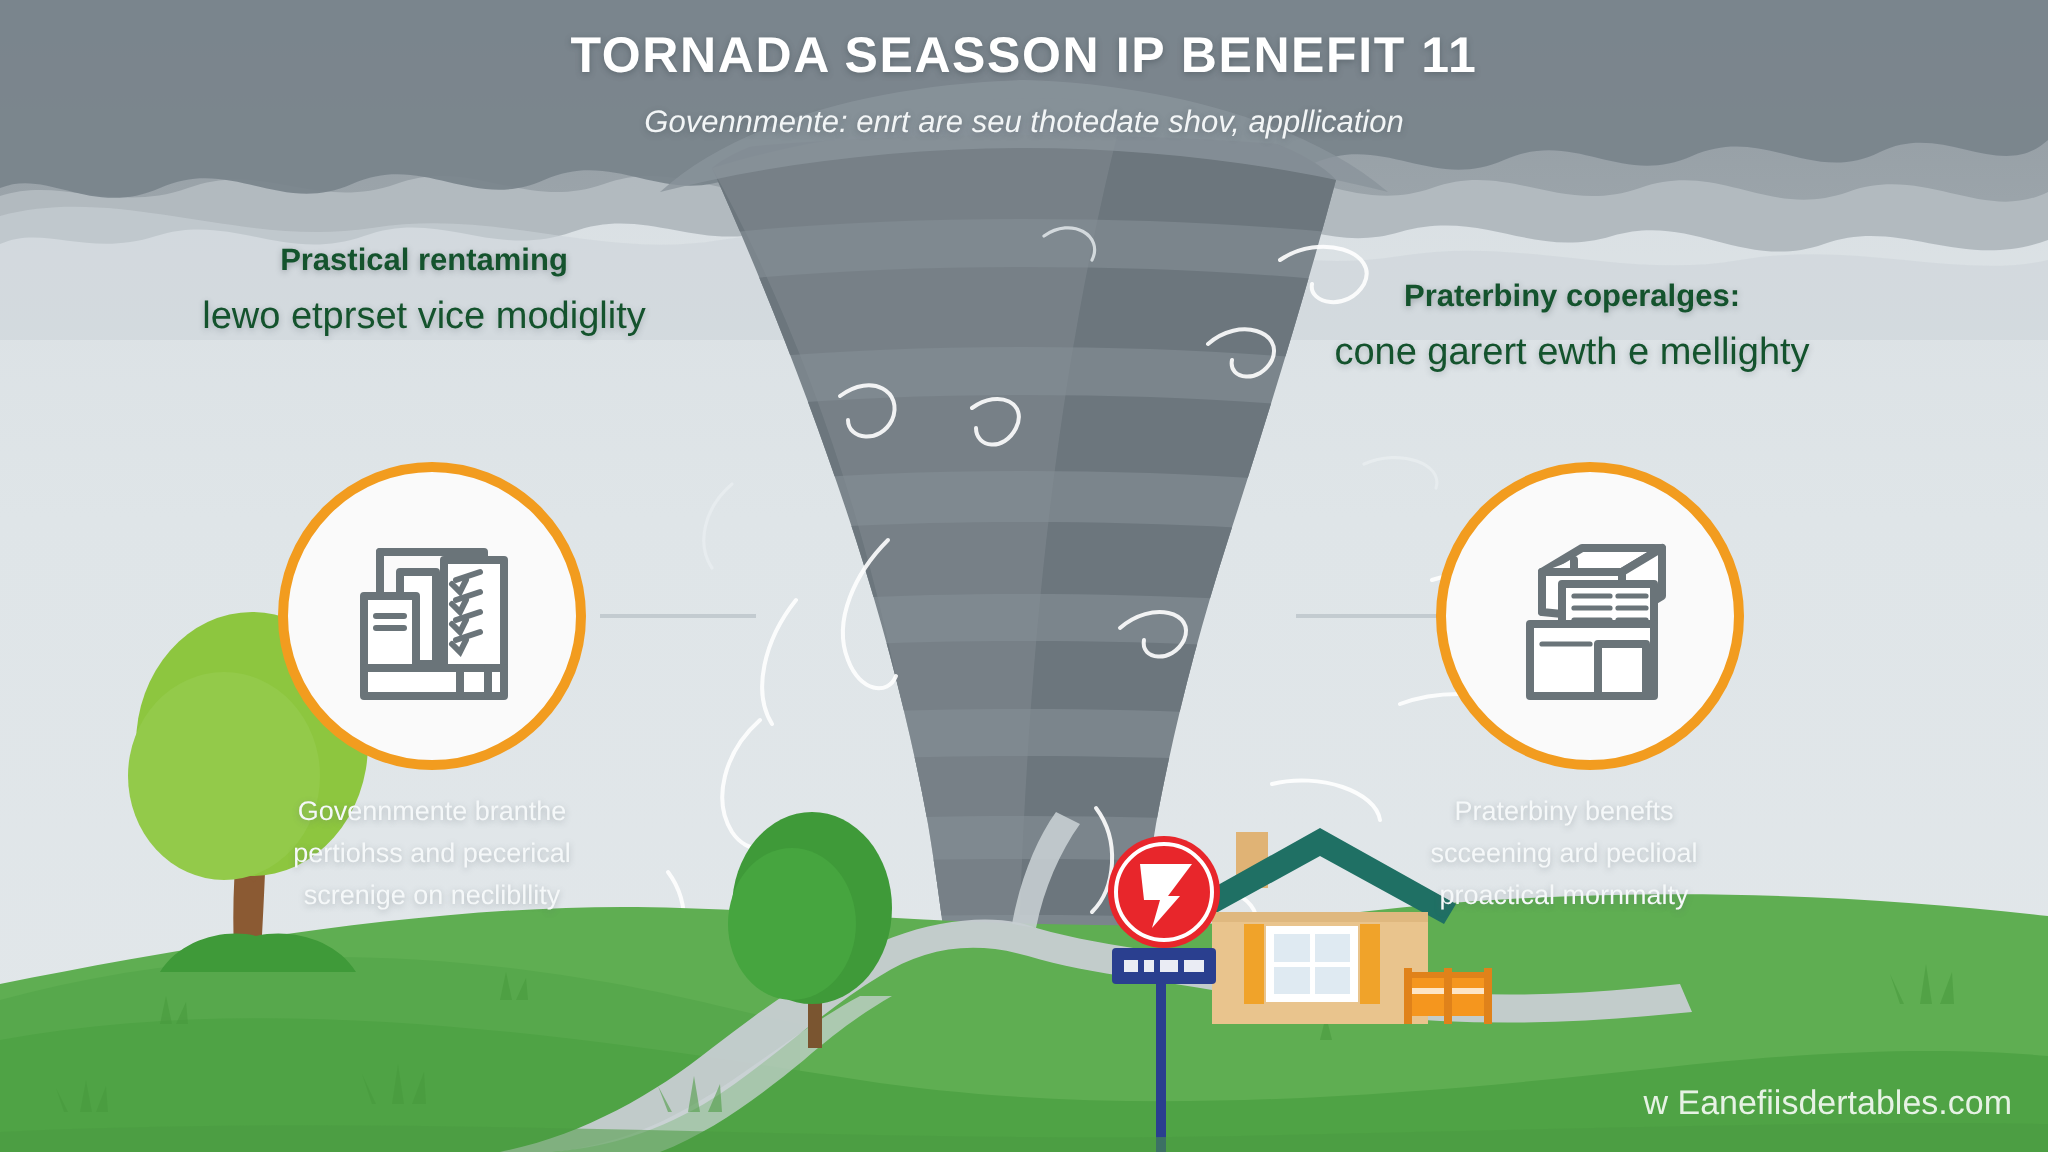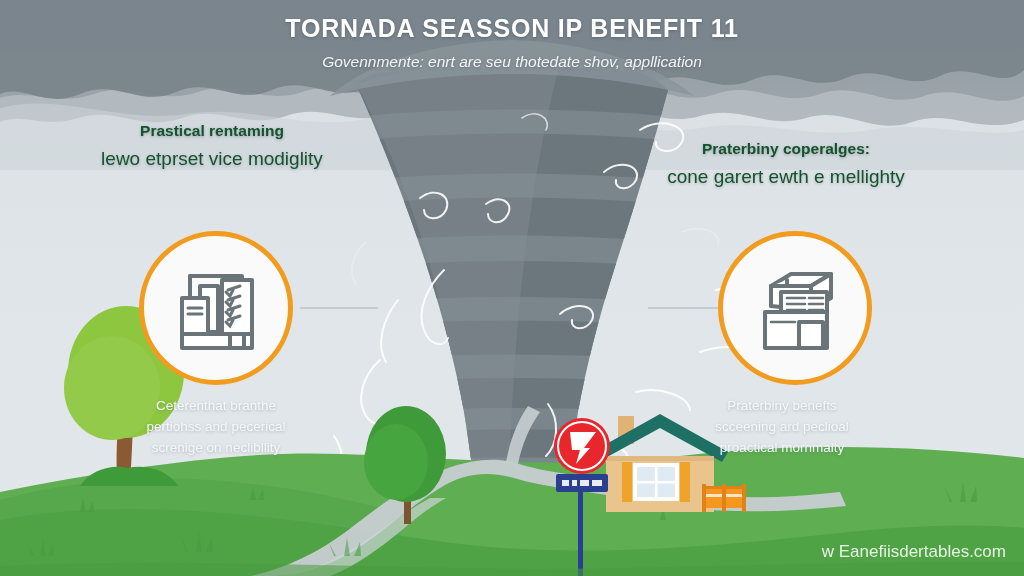--- a/index.html
+++ b/index.html
@@ -396,21 +396,21 @@
           <path d="M58,32 l4,4 l3,-6"></path>
           <path d="M58,42 l4,4 l3,-6"></path>
           <path d="M58,52 l4,4 l3,-6"></path>
           <path d="M58,62 l4,4 l3,-6"></path>
         </g>
       </svg>
     </span>
   </div>
 
   <div class="body-text body-left">
-    <div>Ceterenthat branthe</div>
+    <div>Govennmente branthe</div>
     <div>pertiohss and pecerical</div>
     <div>screnige on neclibllity</div>
   </div>
 
   <div class="panel panel-right">
     <div class="panel-heading">Praterbiny coperalges:</div>
     <div class="panel-sub">cone garert ewth e mellighty</div>
   </div>
 
   <div class="circle circle-right">

